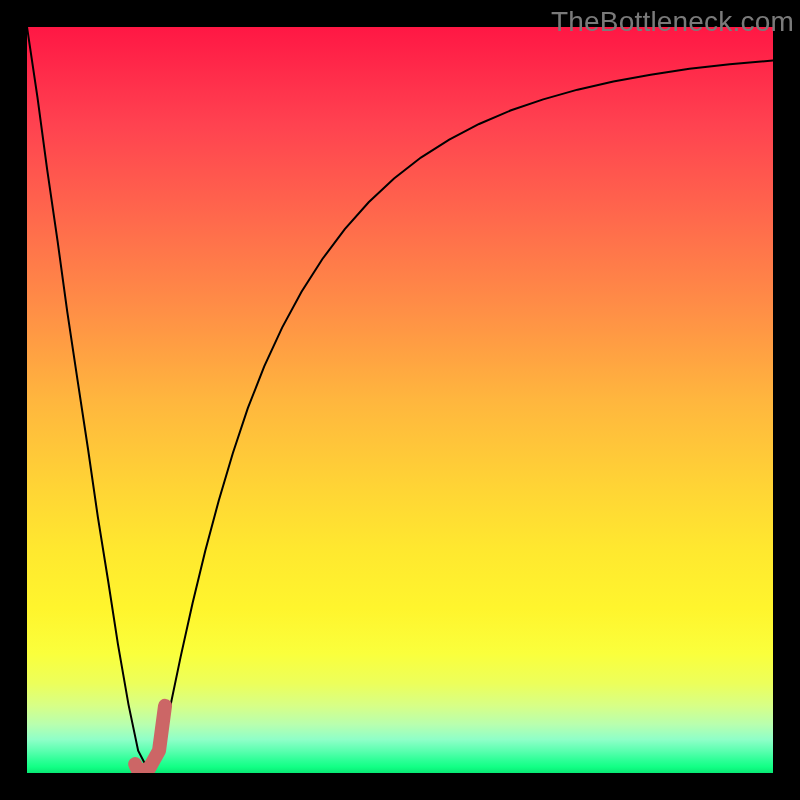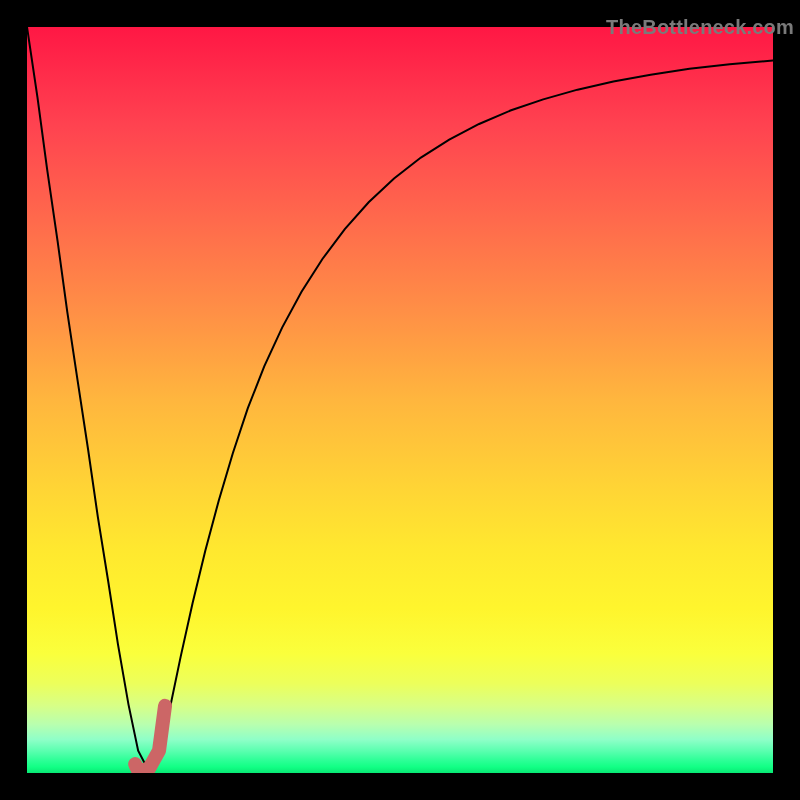--- a/index.html
+++ b/index.html
@@ -56,25 +56,25 @@
   }
   svg.curve {
     position: absolute;
     left: 0;
     top: 0;
     width: 100%;
     height: 100%;
   }
   .watermark {
     position: absolute;
-    top: 16px;
+    top: 6px;
     right: 6px;
     color: #7a7a7a;
-    font-size: 20px;
-    font-weight: 700;
+    font-size: 28px;
+    font-weight: 400;
     letter-spacing: 0.2px;
     user-select: none;
   }
 </style>
 </head>
 <body>
 
 <div class="frame">
   <div class="plot">
     <div class="gradient"></div>

